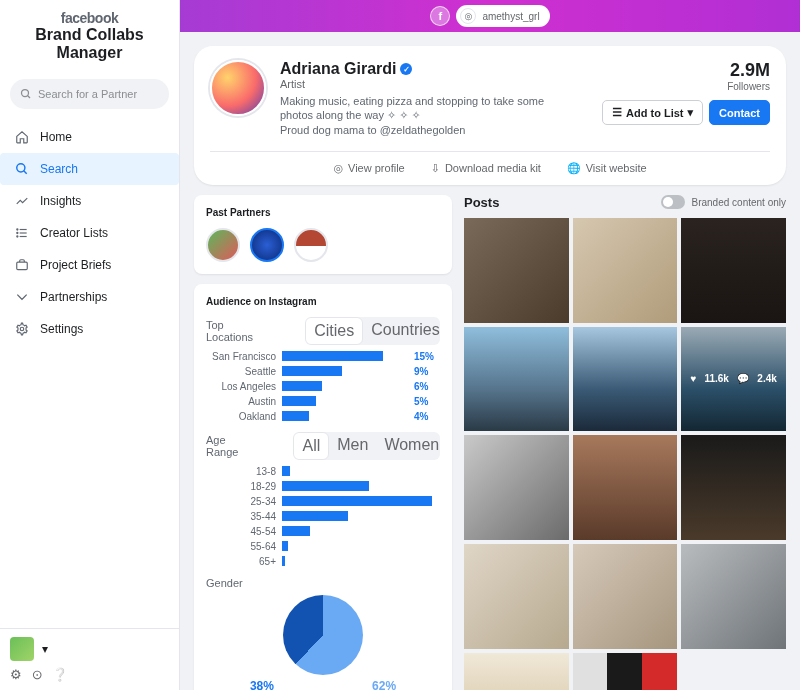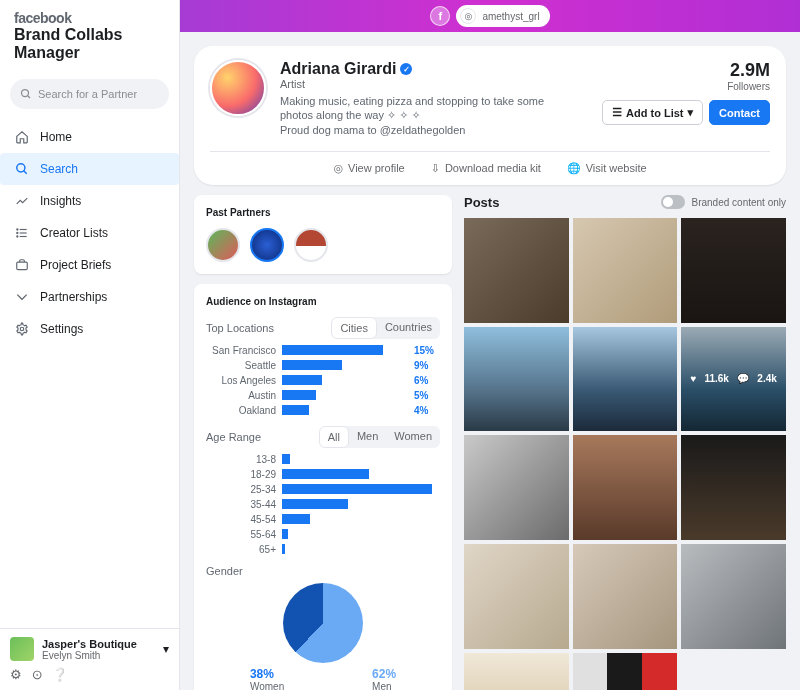--- a/index.html
+++ b/index.html
@@ -1,20 +1,20 @@
 <!DOCTYPE html>
 <html><head>
 <meta charset="utf-8">
 <style>
   * { box-sizing: border-box; margin: 0; padding: 0; font-family: -apple-system, BlinkMacSystemFont, "Segoe UI", Helvetica, Arial, sans-serif; }
   body { background: #f0f2f5; width: 800px; height: 690px; overflow: hidden; color: #1c1e21; font-size: 12px; }
   .layout { display: flex; height: 100%; }
   
   .sidebar { width: 180px; background: #fff; border-right: 1px solid #e4e6eb; display: flex; flex-direction: column; }
-  .brand { padding: 10px 14px 8px; }
+  .brand { padding: 10px 14px 8px; text-align: center; }
   .fb-word { font-weight: 700; color: #606770; letter-spacing: -0.5px; font-size: 14px; }
   .app-title { font-weight: 700; font-size: 16px; line-height: 1.1; }
   .search-pill { margin: 10px 10px 12px; background: #f0f2f5; border-radius: 18px; height: 30px; display: flex; align-items: center; padding: 0 10px; color: #8a8d91; gap: 6px; }
   .nav { display: flex; flex-direction: column; gap: 0; }
   .nav-item { display: flex; align-items: center; gap: 10px; padding: 8px 14px; color: #1c1e21; cursor: pointer; border-radius: 4px; }
   .nav-item.active { background: #e7f3ff; color: #1877f2; }
   .nav-item .nicon { width: 16px; height: 16px; display: inline-flex; align-items: center; justify-content: center; color: #606770; }
   .nav-item.active .nicon { color: #1877f2; }
   .sidebar-footer { margin-top: auto; border-top: 1px solid #e4e6eb; padding: 8px 10px; }
   .acct { display: flex; align-items: center; gap: 8px; }
@@ -50,21 +50,21 @@
   
   .cols { display:flex; gap:12px; margin-top:10px; }
   .left-col { width: 258px; display:flex; flex-direction:column; gap:10px; }
   .card { background:#fff; border-radius:8px; box-shadow:0 1px 2px rgba(0,0,0,0.08); padding:12px; }
   .card h3 { font-size:10px; font-weight:700; margin-bottom:10px; }
   .pp-row { display:flex; gap:10px; }
   .pp-circle { width:34px; height:34px; border-radius:17px; border:2px solid #e4e6eb; }
   .pp1 { background: linear-gradient(135deg,#5bb85b,#e05a5a); }
   .pp2 { background: radial-gradient(circle,#2b5fd4,#0a2a78); border-color:#1877f2; }
   .pp3 { background: linear-gradient(180deg,#b34733 55%, #fff 55%); }
-  .seg { display:flex; background:#f0f2f5; border-radius:6px; overflow:hidden; font-size:11px;margin-left:35px; }
+  .seg { display:flex; background:#f0f2f5; border-radius:6px; overflow:hidden; font-size:16px;margin-left:35px; }
   .seg span { padding:4px 8px; color:#65676b; cursor:pointer; }
   .seg span.on { background:#fff; border:1px solid #e4e6eb; border-radius:6px; }
   .sect-label { font-size:11px; color:#606770; margin:10px 0 6px; display:flex; justify-content:space-between; align-items:center; }
   .hbar-table { width:100%; }
   .hbar-row { display:flex; align-items:center; gap:6px; font-size:10px; margin-bottom:4px; }
   .hbar-label { width:70px; text-align:right; color:#606770; }
   .hbar-track { flex:1; height:10px; position:relative; }
   .hbar-fill { position:absolute; left:0; top:0; bottom:0; background:#1877f2; }
   .hbar-val { width:26px; color:#1877f2; font-weight:600; }
   .age .hbar-fill { background:#1877f2; }
@@ -171,24 +171,20 @@
               <circle cx="12" cy="12" r="3"></circle>
               <path d="M19 12a7 7 0 0 0-.2-1.6l2-1.5-2-3.4-2.3.9a7 7 0 0 0-2.8-1.6L13 2h-2l-.7 2.8a7 7 0 0 0-2.8 1.6l-2.3-.9-2 3.4 2 1.5A7 7 0 0 0 5 12a7 7 0 0 0 .2 1.6l-2 1.5 2 3.4 2.3-.9a7 7 0 0 0 2.8 1.6L11 22h2l.7-2.8a7 7 0 0 0 2.8-1.6l2.3.9 2-3.4-2-1.5A7 7 0 0 0 19 12z"></path>
             </svg>
           </span>
           <span>Settings</span>
         </div>
     </nav>
     <div class="sidebar-footer">
       <div class="acct">
         <div class="acct-avatar"></div>
-        <div class="acct-text">
-          <div class="acct-name">Jasper's Boutique</div>
-          <div class="acct-sub">Evelyn Smith</div>
-        </div>
         <span>▾</span>
       </div>
       <div class="sf-icons">
         <span>⚙</span>
         <span>⊙</span>
         <span>❔</span>
       </div>
     </div>
   </aside>
 

